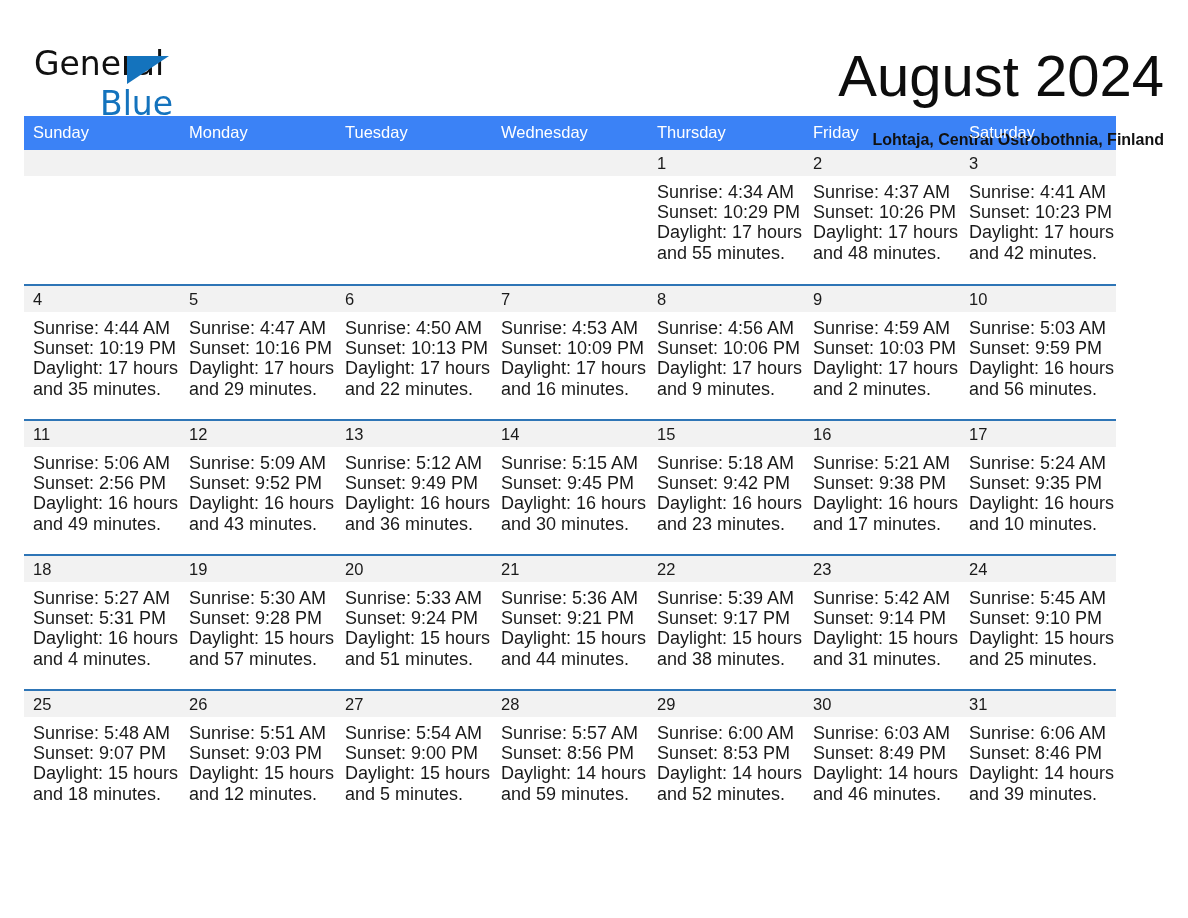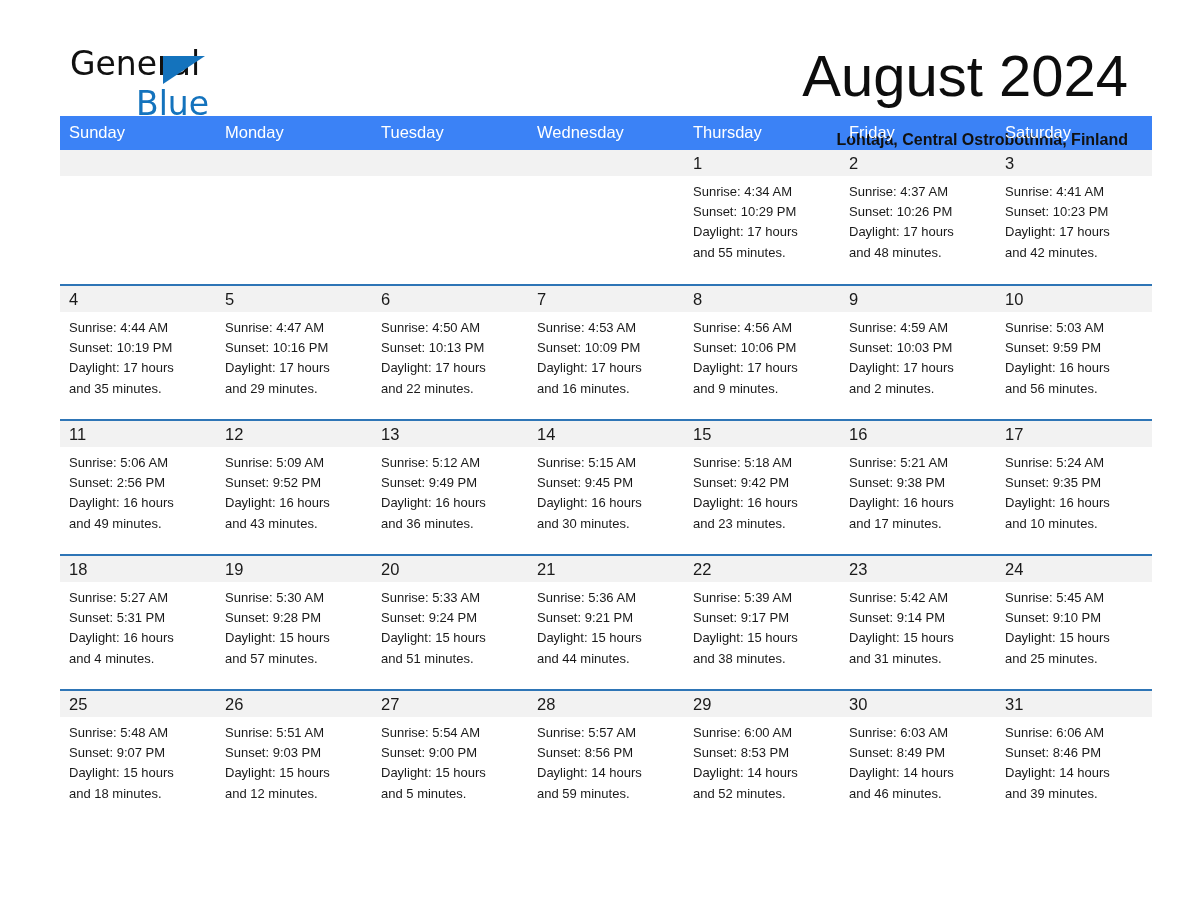--- a/index.html
+++ b/index.html
@@ -12,21 +12,21 @@
     height: 918px;
     font-family: "Liberation Sans", sans-serif;
     color: #1a1a1a;
     overflow: hidden;
   }
   .page {
     position: relative;
     width: 1188px;
     height: 918px;
     box-sizing: border-box;
-    padding: 0 60px;
+    padding: 0 24px;
   }
 
   
   .top {
     display: flex;
     align-items: flex-start;
     justify-content: space-between;
     padding-top: 44px;
     height: 100px;
     box-sizing: border-box;
@@ -122,21 +122,21 @@
     height: 26px;
     box-sizing: border-box;
     line-height: 16px;
   }
   .daynum.empty {
     background: #f2f2f2;
     color: transparent;
   }
   .cell-body {
     padding: 6px 8px 0 9px;
-    font-size: 13px;
+    font-size: 18px;
     line-height: 20.2px;
     color: #1a1a1a;
   }
   .cell-body div {
     white-space: nowrap;
   }
   .cell.blank .cell-body { visibility: hidden; }
 </style>
 </head>
 <body>

